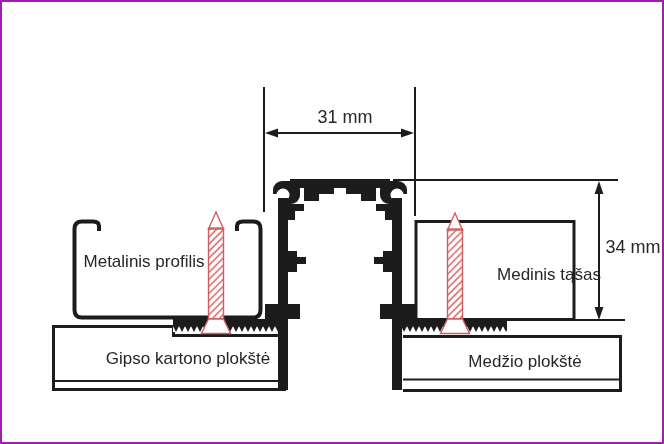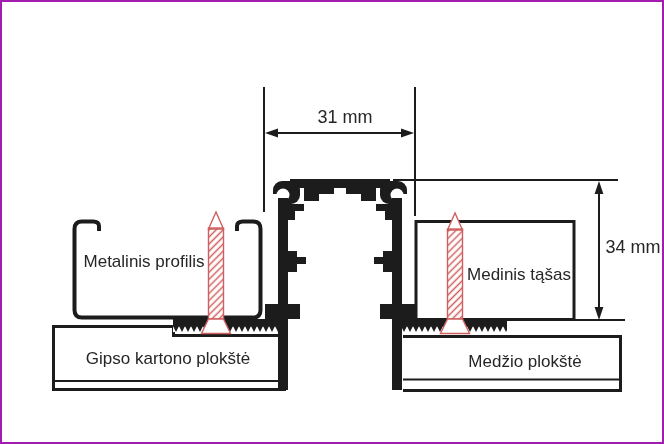--- a/index.html
+++ b/index.html
@@ -129,18 +129,18 @@
       <polygon class="screw-outline" fill="#fff" points="445.5,317 460.5,317 467.5,331.5 438.5,331.5"></polygon>
     </g>
   </svg>
 
   <div class="lbl dim" style="left:343px;top:115px;">31 mm</div>
 
   <div class="lbl dim" style="left:631px;top:245px;text-align:right;">34 mm</div>
 
   <div class="lbl" style="left:142px;top:259px;">Metalinis profilis</div>
 
-  <div class="lbl" style="left:517px;top:272px;">Medinis tąšas</div>
+  <div class="lbl" style="left:547px;top:272px;">Medinis tąšas</div>
 
-  <div class="lbl" style="left:166px;top:356px;">Gipso kartono plokštė</div>
+  <div class="lbl" style="left:186px;top:356px;">Gipso kartono plokštė</div>
 
   <div class="lbl" style="left:512px;top:359px;margin-left:11px;">Medžio plokštė</div>
 </div>
 
 </body></html>

